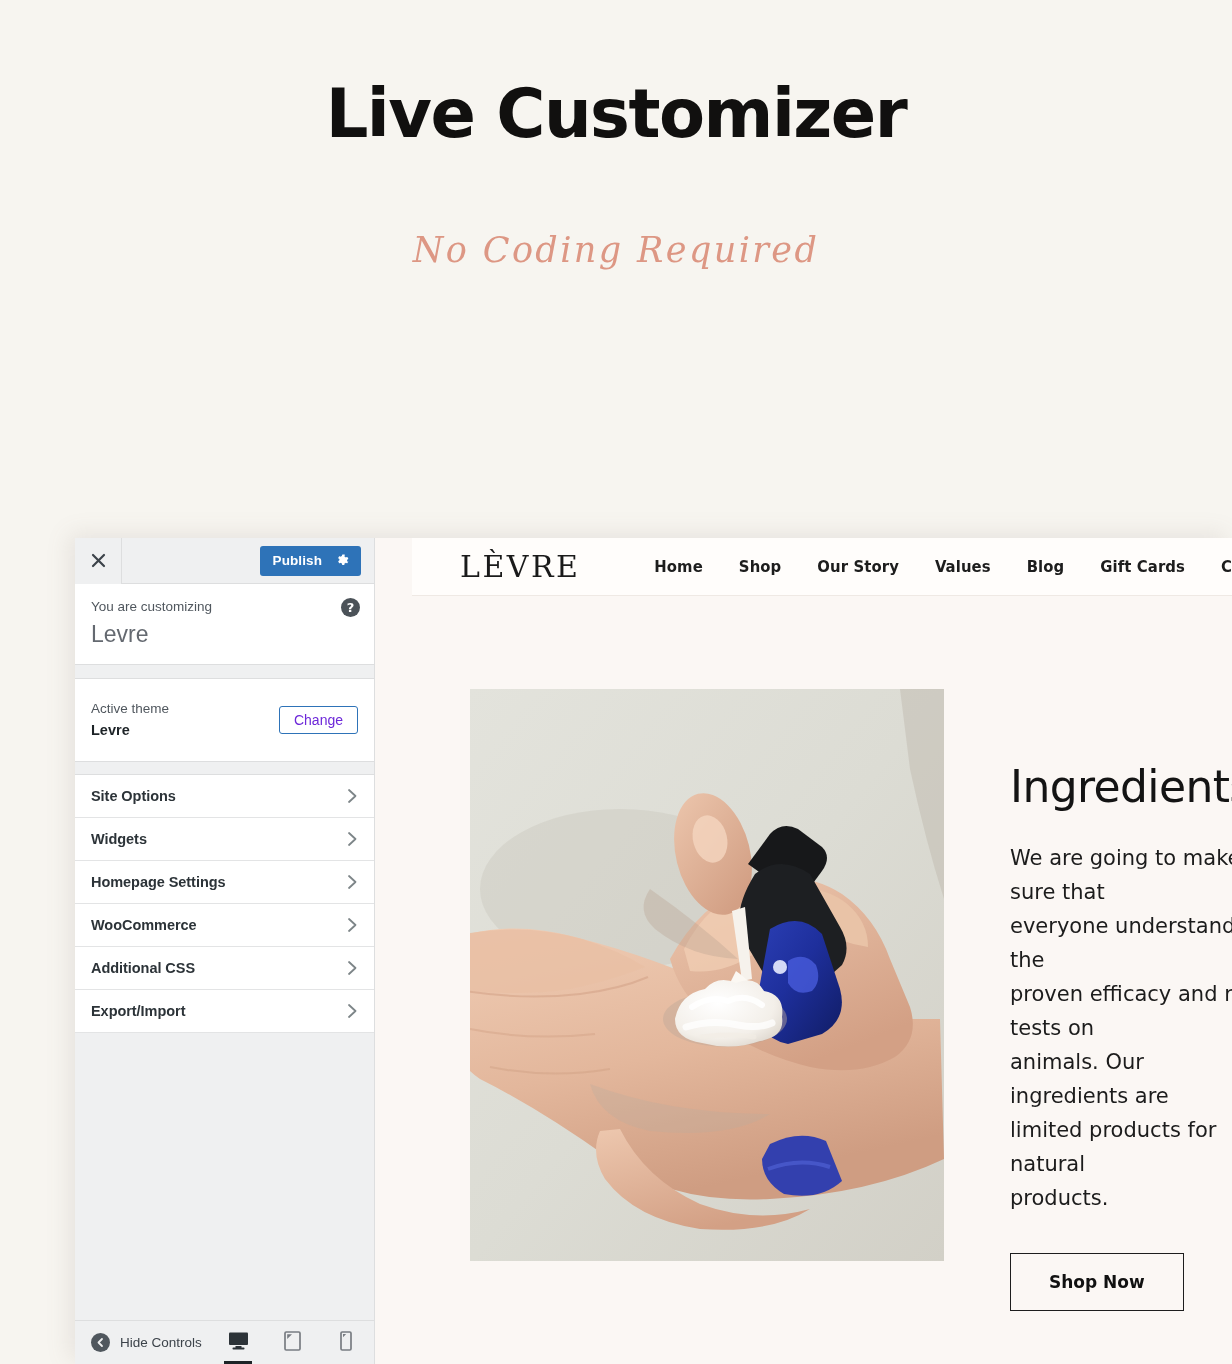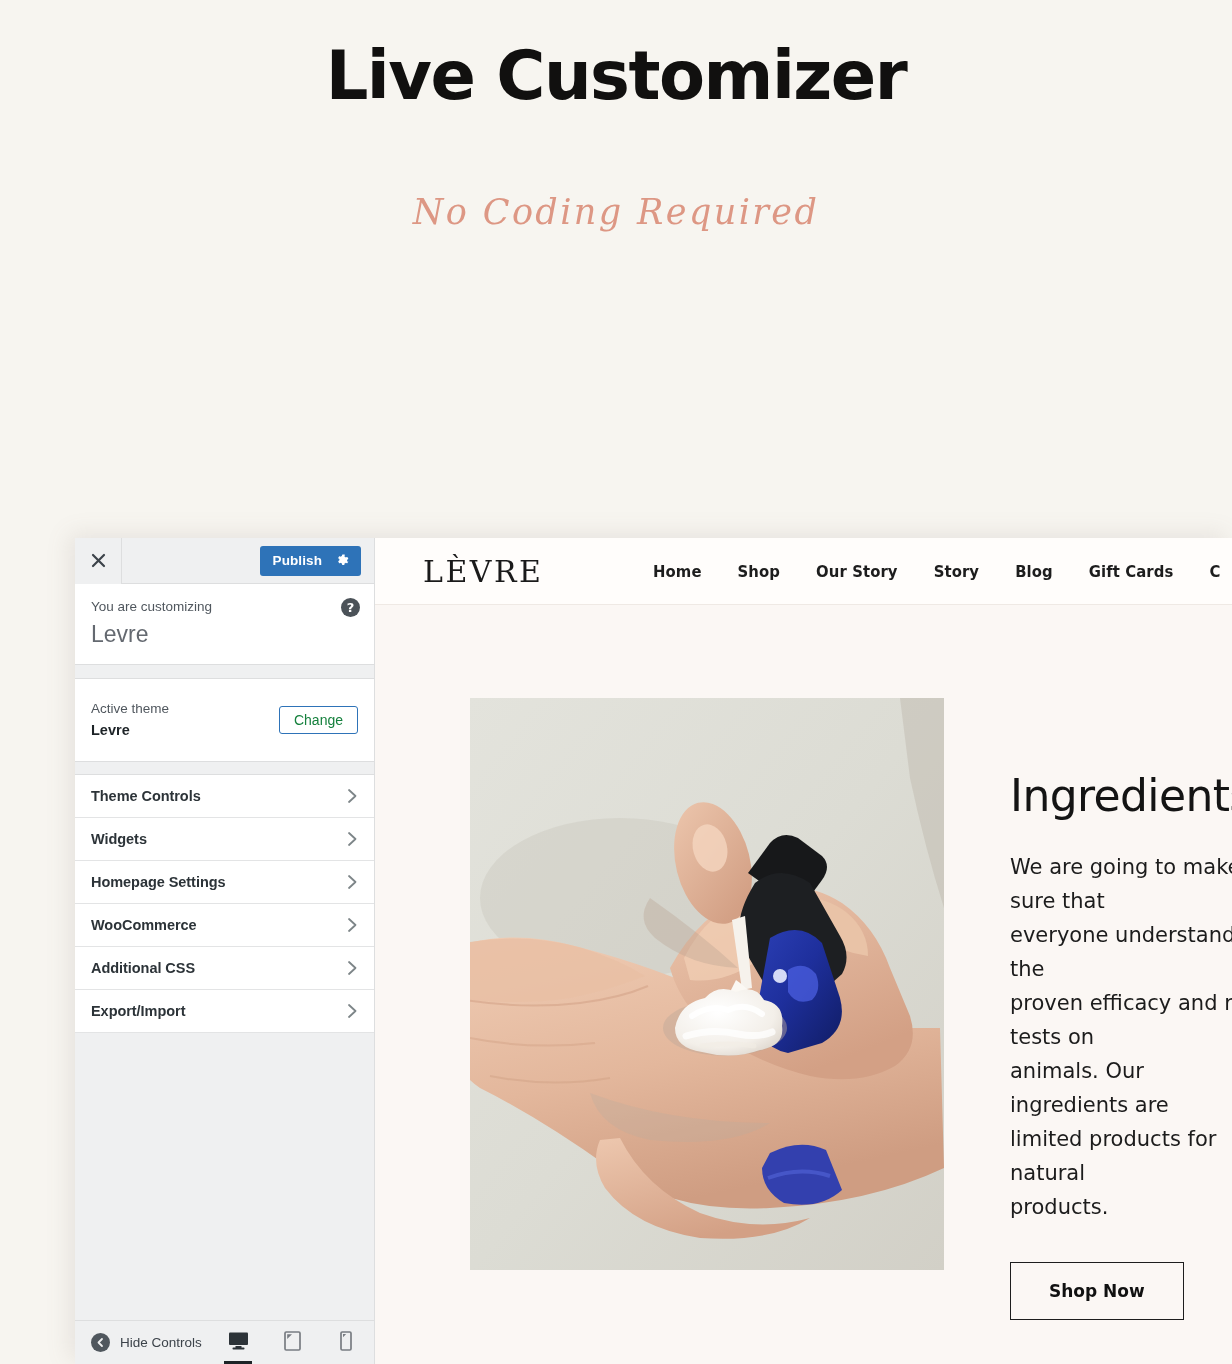--- a/index.html
+++ b/index.html
@@ -9,21 +9,21 @@
     height: 1364px;
     background: #f7f5f0;
     font-family: "Liberation Sans", sans-serif;
     overflow: hidden;
     position: relative;
   }
 
   
   .hero {
     width: 1232px;
-    padding-top: 40px;
+    padding-top: 78px;
     text-align: center;
   }
   .hero-title {
     font-family: "DejaVu Sans", sans-serif;
     font-size: 67px;
     font-weight: 700;
     letter-spacing: -1.5px;
     color: #11100f;
     line-height: 1.1;
   }
@@ -169,21 +169,21 @@
   .theme-name {
     font-size: 14.5px;
     color: #1d2327;
     font-weight: 700;
     line-height: 1.45;
     margin-top: 1px;
   }
   .change-btn {
     border: 1px solid #2e73b8;
     background: #fff;
-    color: #15803d;
+    color: #6d28d9;
     font-size: 14px;
     padding: 5px 14px;
     border-radius: 3px;
     cursor: pointer;
   }
 
   .panel-gap2 {
     height: 12px;
     background: #eff0f1;
   }
@@ -273,26 +273,27 @@
 
   
   .preview {
     flex: 1;
     background: #fbf7f4;
     overflow: hidden;
     position: relative;
     height: 826px;
   }
   .site-header {
-    height: 67px;
+    height: 58px;
     display: flex;
     align-items: center;
     padding: 0 0 0 48px;
     border-bottom: 1px solid #efe9e4;
     background: #fffdfb;
+    margin-left: 37px;
   }
   .site-logo {
     font-family: "DejaVu Serif", serif;
     font-size: 30px;
     letter-spacing: 2.5px;
     color: #1a1a1a;
     font-weight: 400;
     width: 230px;
   }
   .site-nav {
@@ -407,21 +408,21 @@
         <div class="theme-label">Active theme</div>
         <div class="theme-name">Levre</div>
       </div>
       <button class="change-btn">Change</button>
     </div>
 
     <div class="panel-gap2"></div>
 
     <div class="nav-list">
       <div class="nav-item">
-        <span class="nav-item-label">Theme Controls</span>
+        <span class="nav-item-label">Site Options</span>
         <span class="chev">
           <svg width="11" height="16" viewBox="0 0 11 16">
               <path d="M2 2 L8.5 8 L2 14" stroke="#7d8588" stroke-width="1.8" fill="none" stroke-linecap="round" stroke-linejoin="round"></path>
             </svg>
         </span>
       </div>
       <div class="nav-item">
         <span class="nav-item-label">Widgets</span>
         <span class="chev">
           <svg width="11" height="16" viewBox="0 0 11 16">
@@ -505,21 +506,21 @@
   </div>
 
   <div class="preview">
 
     <div class="site-header">
       <div class="site-logo">LÈVRE</div>
       <div class="site-nav">
         <span class="site-nav-item">Home</span>
         <span class="site-nav-item">Shop</span>
         <span class="site-nav-item">Our Story</span>
-        <span class="site-nav-item">Story</span>
+        <span class="site-nav-item">Values</span>
         <span class="site-nav-item">Blog</span>
         <span class="site-nav-item">Gift Cards</span>
         <span class="site-nav-item">C</span>
       </div>
     </div>
 
     <div class="site-body">
 
       <div class="product-photo">
         <svg width="474" height="572" viewBox="0 0 474 572">

